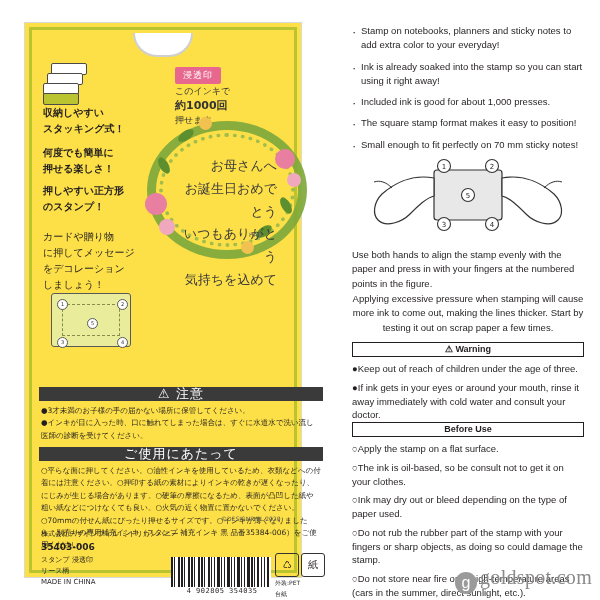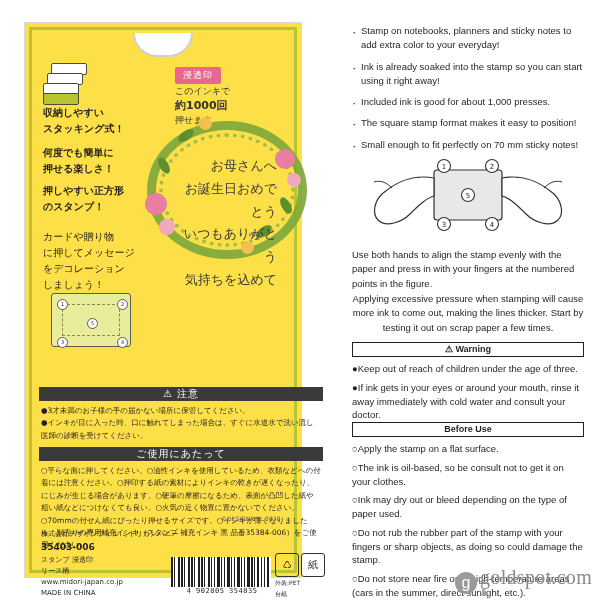--- a/index.html
+++ b/index.html
@@ -134,21 +134,21 @@
   .grip-text{
     position:absolute;left:120px;top:256px;width:172px;
     font-family:"DejaVu Sans", sans-serif;
     font-size:8.5px;line-height:1.75;color:#231f20;
   }
 
   
   .bar{
     position:absolute;left:14px;width:284px;height:14px;
     background:#3a3a3a;color:#fff;text-align:center;
-    font-size:10px;line-height:14px;letter-spacing:1px;
+    font-size:13px;line-height:14px;letter-spacing:1px;
     font-family:"DejaVu Sans", sans-serif;
   }
   .bar.caution{top:364px;}
   .bar.usage{top:424px;}
   .blocktext{
     position:absolute;left:16px;width:280px;
     font-family:"DejaVu Sans", sans-serif;
     font-size:7.5px;line-height:1.65;color:#231f20;
   }
   .blocktext.c1{top:382px;}
@@ -307,21 +307,20 @@
       <div class="bar usage">ご使用にあたって</div>
       <div class="blocktext c2">○平らな面に押してください。○油性インキを使用しているため、衣類などへの付着には注意ください。○押印する紙の素材によりインキの乾きが遅くなったり、にじみが生じる場合があります。○硬筆の摩擦になるため、表面が凸凹した紙や粗い紙などにつけなくても良い。○火気の近く物置に置かないでください。○70mmの付せん紙にぴったり押せるサイズです。○インキが薄くなりましたら、別売りの専用補充インキ（スタンプ 補充インキ 黒 品番35384-006）をご使用ください。</div>
 
       <div class="copyright">©DESIGNPHIL 2020</div>
 
       <div class="foot-left">
         <div>株式会社デザインフィル ミドリカンパニー</div>
         <div class="foot-code">35403-006</div>
         <div>スタンプ 浸透印</div>
         <div>リース柄</div>
-        <div>www.midori-japan.co.jp</div>
         <div>MADE IN CHINA</div>
       </div>
 
       <div class="barcode"></div>
       <div class="barcode-num">4 902805 354035</div>
 
       <div class="recycle">
         <span class="rmark">♺</span><span class="rmark">紙</span>
         <span class="rlabel">外装:PET</span>
         <span class="rlabel">台紙</span>

